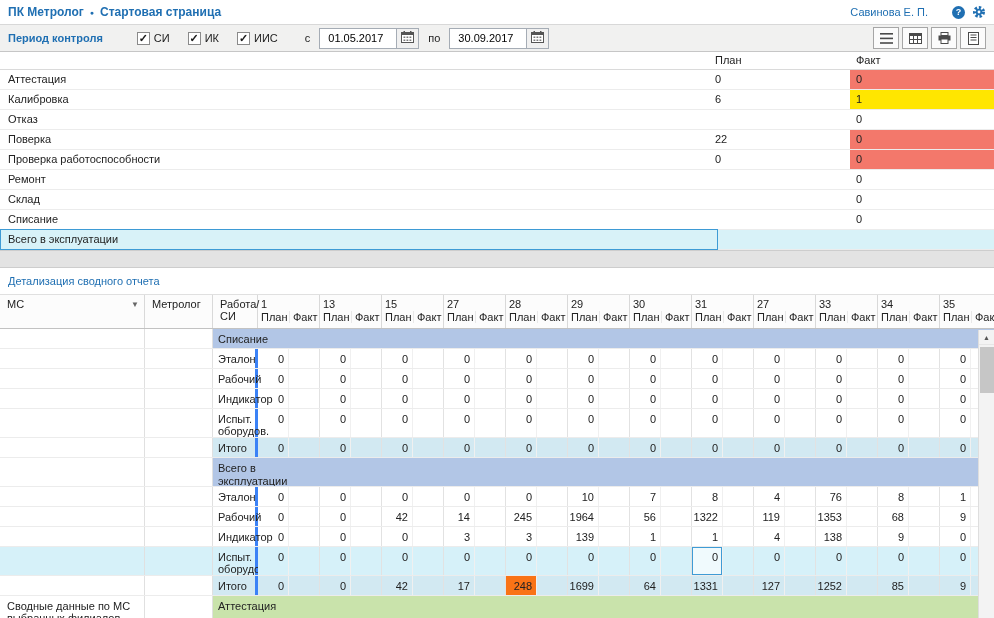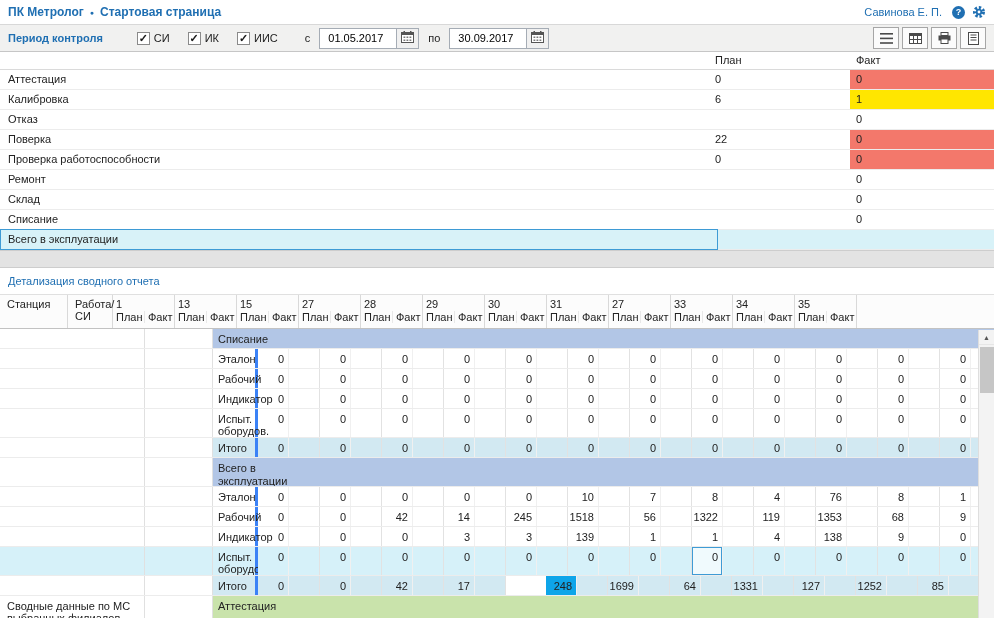--- a/index.html
+++ b/index.html
@@ -4,21 +4,21 @@
 <style>
   *{box-sizing:border-box;margin:0;padding:0}
   html,body{width:994px;height:618px;overflow:hidden}
   body{font-family:"Liberation Sans",sans-serif;font-size:11px;color:#222;background:#fff;position:relative}
 
   
   .topbar{height:24px;display:flex;align-items:center;padding:0 8px;background:#fff}
   .apptitle,.pagetitle{font-weight:bold;color:#1f6fb2;font-size:12px}
   .dot{color:#1f6fb2;font-size:7px;margin:0 6px}
   .spacer{flex:1}
-  .username{color:#1f6fb2;margin-right:10px}
+  .username{color:#1f6fb2;margin-right:24px}
   .help{width:13px;height:13px;border-radius:50%;background:#1f6fb2;color:#fff;font-size:9px;font-weight:bold;display:inline-flex;align-items:center;justify-content:center;margin-right:7px}
   .gearwrap{display:inline-flex;align-items:center}
 
   
   .periodbar{height:28px;display:flex;align-items:center;background:#f1f1f0;border-top:1px solid #d8d8d8;border-bottom:1px solid #c6c6c6;padding:0 8px}
   .ptitle{color:#1f6fb2;font-weight:bold;margin-right:34px}
   .checks{display:flex;align-items:center}
   .cb{display:flex;align-items:center;margin-right:18px;cursor:default}
   .cbbox{width:13px;height:13px;background:#fff;border:1px solid #8a8a8a;font-size:11px;font-weight:bold;line-height:11px;text-align:center;margin-right:4px;color:#1a1a1a}
   .datelab{margin:0 9px}
@@ -247,21 +247,22 @@
         <div class="srowsel" style="border-color: rgb(62, 155, 213);"></div>
       </div>
     </div>
 </div>
 
 <div class="graygap"></div>
 <div class="dtitle">Детализация сводного отчета</div>
 
 <div class="dtable">
   <div class="dhead">
-      <div class="hcell" style="width: 68px;"><span class="hlab">Станция</span></div>
+      <div class="hcell" style="width: 145px;"><span class="hlab">МС</span><span class="filt">▼</span></div>
+      <div class="hcell" style="width: 68px;"><span class="hlab">Метролог</span></div>
       <div class="hcell" style="width: 45px;"><span class="hlab">Работа/СИ</span></div>
       <div class="hpair">
         <div class="hnum">1</div>
         <div class="hsub">
           <span class="hsublab">План</span>
           <span class="hsublab">Факт</span>
         </div>
       </div>
       <div class="hpair">
         <div class="hnum">13</div>
@@ -533,21 +534,21 @@
         <div class="dcell num">0</div>
         <div class="dcell num pairend"></div>
         <div class="dcell num">0</div>
         <div class="dcell num pairend"></div>
         <div class="dcell num">42</div>
         <div class="dcell num pairend"></div>
         <div class="dcell num">14</div>
         <div class="dcell num pairend"></div>
         <div class="dcell num">245</div>
         <div class="dcell num pairend"></div>
-        <div class="dcell num">1518</div>
+        <div class="dcell num">1964</div>
         <div class="dcell num pairend"></div>
         <div class="dcell num">56</div>
         <div class="dcell num pairend"></div>
         <div class="dcell num">1322</div>
         <div class="dcell num pairend"></div>
         <div class="dcell num">119</div>
         <div class="dcell num pairend"></div>
         <div class="dcell num">1353</div>
         <div class="dcell num pairend"></div>
         <div class="dcell num">68</div>
@@ -618,21 +619,21 @@
         <div class="dcell station"></div>
         <div class="dcell work" style="background: rgb(210, 233, 242);">Итого</div>
         <div class="dcell num" style="background: rgb(210, 233, 242);">0</div>
         <div class="dcell num pairend" style="background: rgb(210, 233, 242);"></div>
         <div class="dcell num" style="background: rgb(210, 233, 242);">0</div>
         <div class="dcell num pairend" style="background: rgb(210, 233, 242);"></div>
         <div class="dcell num" style="background: rgb(210, 233, 242);">42</div>
         <div class="dcell num pairend" style="background: rgb(210, 233, 242);"></div>
         <div class="dcell num" style="background: rgb(210, 233, 242);">17</div>
         <div class="dcell num pairend" style="background: rgb(210, 233, 242);"></div>
-        <div class="dcell num" style="background: #0ea5e9; margin-left: 40px;">248</div>
+        <div class="dcell num" style="background: #f97316;">248</div>
         <div class="dcell num pairend" style="background: rgb(210, 233, 242);"></div>
         <div class="dcell num" style="background: rgb(210, 233, 242);">1699</div>
         <div class="dcell num pairend" style="background: rgb(210, 233, 242);"></div>
         <div class="dcell num" style="background: rgb(210, 233, 242);">64</div>
         <div class="dcell num pairend" style="background: rgb(210, 233, 242);"></div>
         <div class="dcell num" style="background: rgb(210, 233, 242);">1331</div>
         <div class="dcell num pairend" style="background: rgb(210, 233, 242);"></div>
         <div class="dcell num" style="background: rgb(210, 233, 242);">127</div>
         <div class="dcell num pairend" style="background: rgb(210, 233, 242);"></div>
         <div class="dcell num" style="background: rgb(210, 233, 242);">1252</div>

